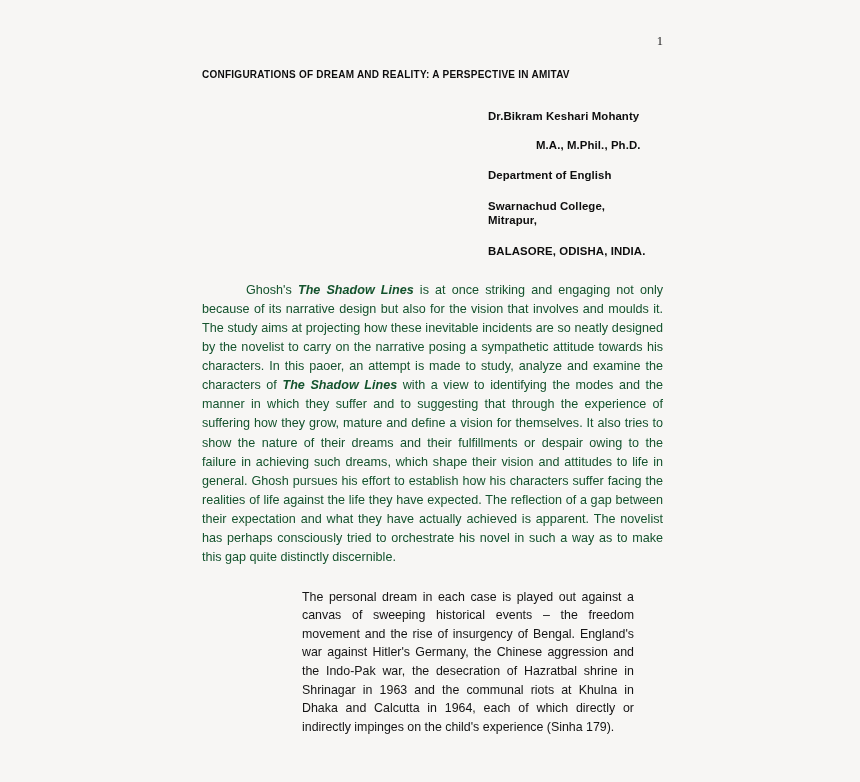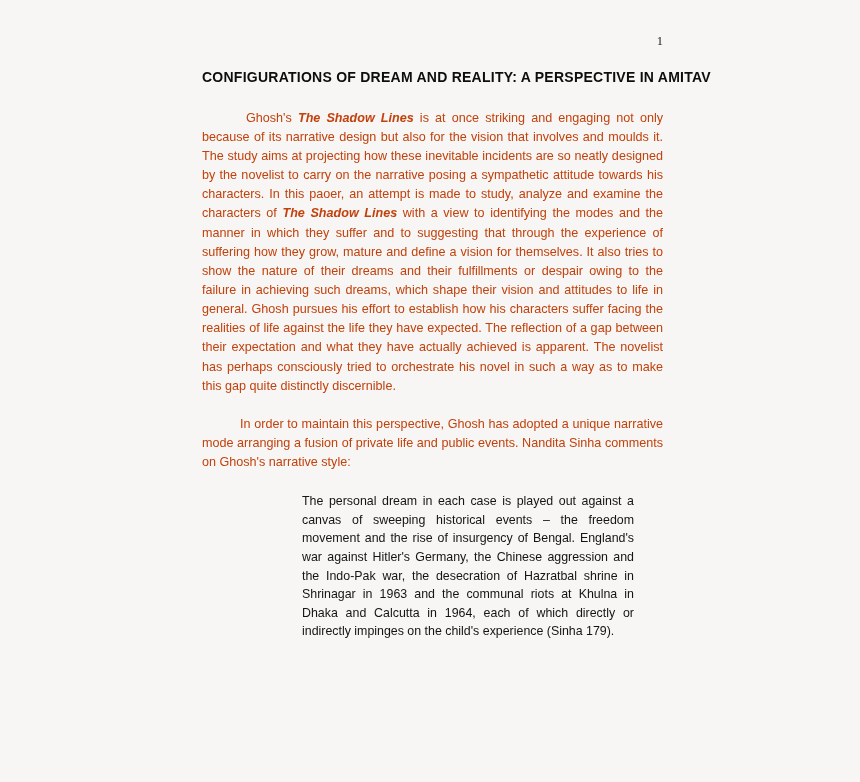--- a/index.html
+++ b/index.html
@@ -42,21 +42,21 @@
   .content {
     position: absolute;
     left: 202px;
     top: 70px;
     width: 461px;
   }
 
   
   .title-block {
     font-weight: bold;
-    font-size: 14px;
+    font-size: 10px;
     line-height: 1.05;
     letter-spacing: 0.25px;
     color: #0d0d0d;
   }
   .title-line-1 {
     display: block;
     white-space: nowrap;
   }
   .title-line-2 {
     display: block;
@@ -103,21 +103,21 @@
     white-space: nowrap;
   }
 
   
   .para {
     margin-top: 19px;
     font-size: 12.6px;
     line-height: 1.52;
     text-align: justify;
     text-justify: inter-word;
-    color: #c2410c;
+    color: #14532d;
     font-family: "Liberation Sans", sans-serif;
   }
   .para.first {
     margin-top: 24px;
   }
   .indent {
     display: inline-block;
     width: 44px;
   }
   .indent-short {
@@ -147,21 +147,28 @@
 <div class="page">
 
   <div class="page-number">1</div>
 
   <div class="content">
 
     <div class="title-block">
       <span class="title-line-1">CONFIGURATIONS OF DREAM AND REALITY: A PERSPECTIVE IN AMITAV</span>
     </div>
 
+    <div class="author-block">
+      <div class="author-name">Dr.Bikram Keshari Mohanty</div>
+      <div class="author-degrees">M.A., M.Phil., Ph.D.</div>
+      <div class="author-dept">Department of English</div>
+      <div class="author-college">Swarnachud College,</div>
+      <div class="author-town">Mitrapur,</div>
+      <div class="author-location">BALASORE, ODISHA, INDIA.</div>
+    </div>
 
     <p class="para first"><span class="indent"></span><span>Ghosh's </span><span class="work-title">The Shadow Lines</span><span> is at once striking and engaging not only because of its narrative design but also for the vision that involves and moulds it. The study aims at projecting how these inevitable incidents are so neatly designed by the novelist to carry on the narrative posing a sympathetic attitude towards his characters. In this paoer, an attempt is made to study, analyze and examine the characters of </span><span class="work-title">The Shadow Lines</span><span> with a view to identifying the modes and the manner in which they suffer and to suggesting that through the experience of suffering how they grow, mature and define a vision for themselves. It also tries to show the nature of their dreams and their fulfillments or despair owing to the failure in achieving such dreams, which shape their vision and attitudes to life in general. Ghosh pursues his effort to establish how his characters suffer facing the realities of life against the life they have expected. The reflection of a gap between their expectation and what they have actually achieved is apparent. The novelist has perhaps consciously tried to orchestrate his novel in such a way as to make this gap quite distinctly discernible.</span></p>
 
-    <p class="para"><span class="indent-short"></span><span>In order to maintain this perspective, Ghosh has adopted a unique narrative mode arranging a fusion of private life and public events. Nandita Sinha comments on Ghosh's narrative style:</span></p>
 
     <blockquote class="blockquote">The personal dream in each case is played out against a canvas of sweeping historical events – the freedom movement and the rise of insurgency of Bengal. England's war against Hitler's Germany, the Chinese aggression and the Indo-Pak war, the desecration of Hazratbal shrine in Shrinagar in 1963 and the communal riots at Khulna in Dhaka and Calcutta in 1964, each of which directly or indirectly impinges on the child's experience (Sinha 179).</blockquote>
 
   </div>
 </div>
 
 </body></html>

